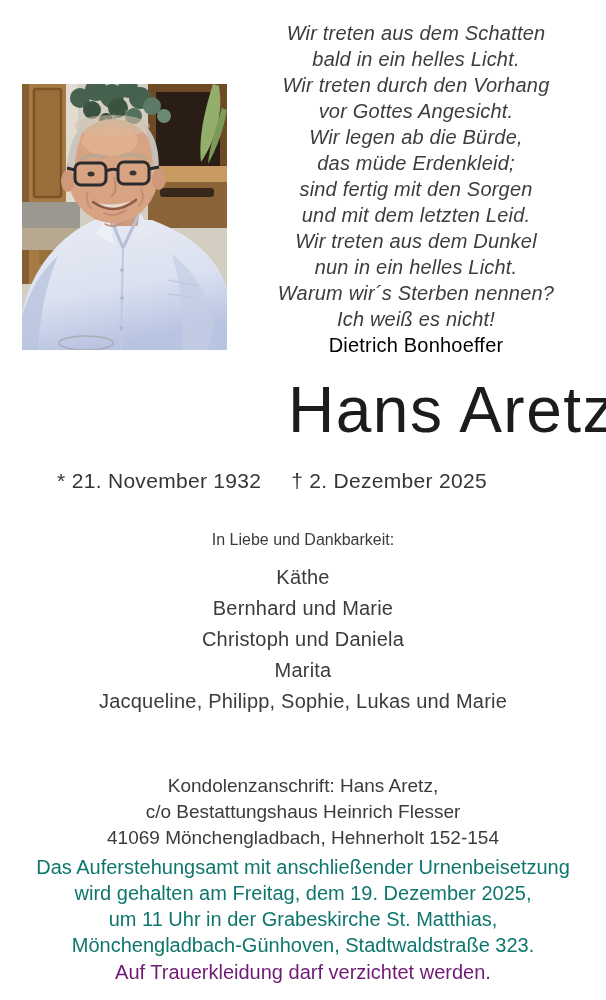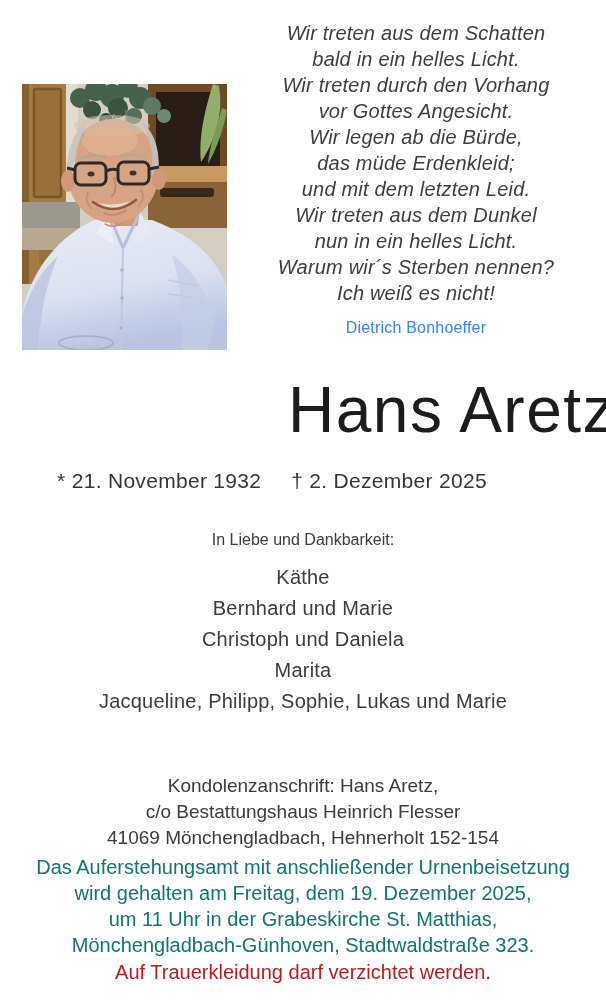--- a/index.html
+++ b/index.html
@@ -19,24 +19,23 @@
   .poem {
     left: 226px; top: 20px; width: 380px;
     text-align: center;
     font-style: italic;
     font-size: 20px;
     line-height: 26px;
     letter-spacing: 0.2px;
     color: #3d3d3d;
   }
   .poem-attribution {
-    margin-top: 9px;
     font-style: normal;
-    font-size: 16px;
-    color: #3b82f6;
+    font-size: 20px;
+    color: #000000;
   }
 
   
   .photo {
     left: 22px; top: 84px; width: 205px; height: 266px;
     overflow: hidden;
   }
   .photo svg { display: block; }
 
   
@@ -90,35 +89,36 @@
     left: 0; top: 854px; width: 606px;
     text-align: center;
     font-size: 20px;
     line-height: 26px;
     color: #0f766e;
   }
   .closing {
     left: 0; top: 961px; width: 606px;
     text-align: center;
     font-size: 20px;
-    color: #b91c1c;
+    color: #701a75;
   }
 </style>
 </head>
 <body>
 
 <div class="page">
 
   <div class="abs poem">
     <div>Wir treten aus dem Schatten</div>
     <div>bald in ein helles Licht.</div>
     <div>Wir treten durch den Vorhang</div>
     <div>vor Gottes Angesicht.</div>
     <div>Wir legen ab die Bürde,</div>
     <div>das müde Erdenkleid;</div>
+    <div>sind fertig mit den Sorgen</div>
     <div>und mit dem letzten Leid.</div>
     <div>Wir treten aus dem Dunkel</div>
     <div>nun in ein helles Licht.</div>
     <div>Warum wir´s Sterben nennen?</div>
     <div>Ich weiß es nicht!</div>
     <div class="poem-attribution">Dietrich Bonhoeffer</div>
   </div>
 
   <div class="abs photo" title="Porträtfoto: lächelnder älterer Mann mit Brille und hellem Hemd">
     <svg width="205" height="266" viewBox="0 0 205 266" xmlns="http://www.w3.org/2000/svg" role="img">

